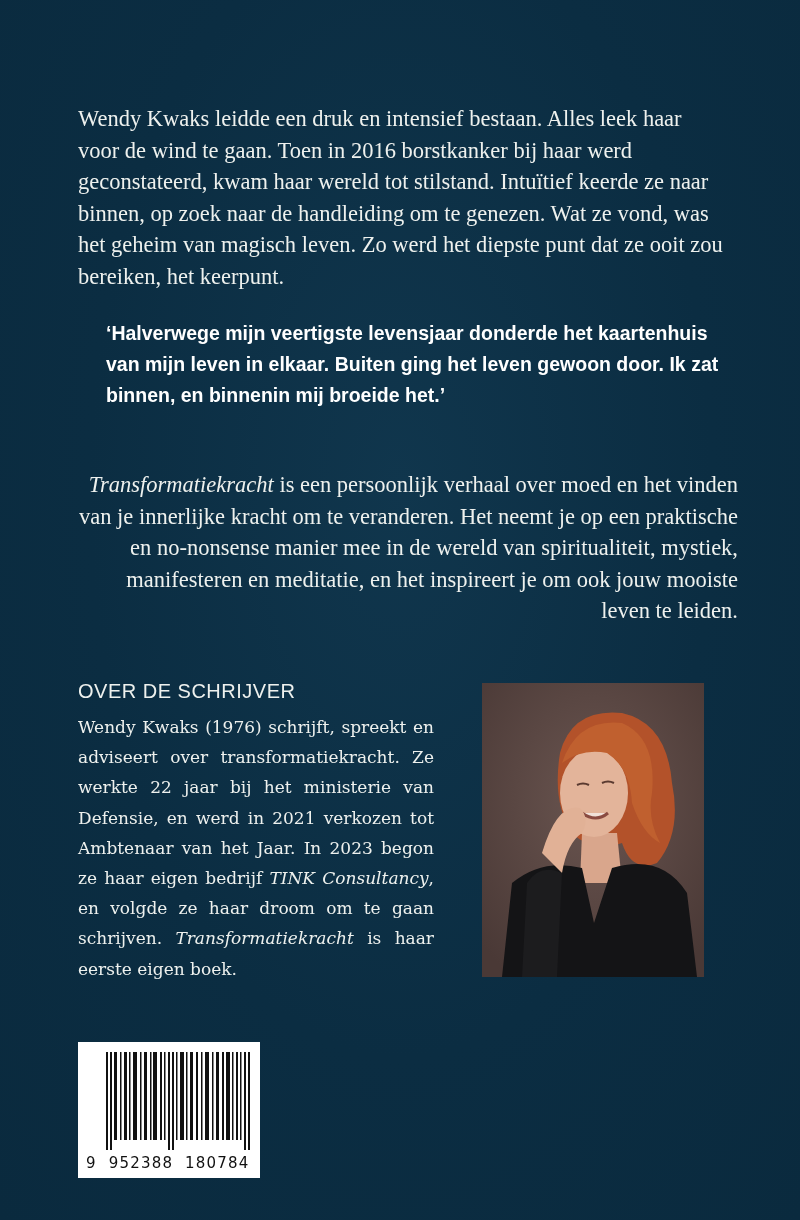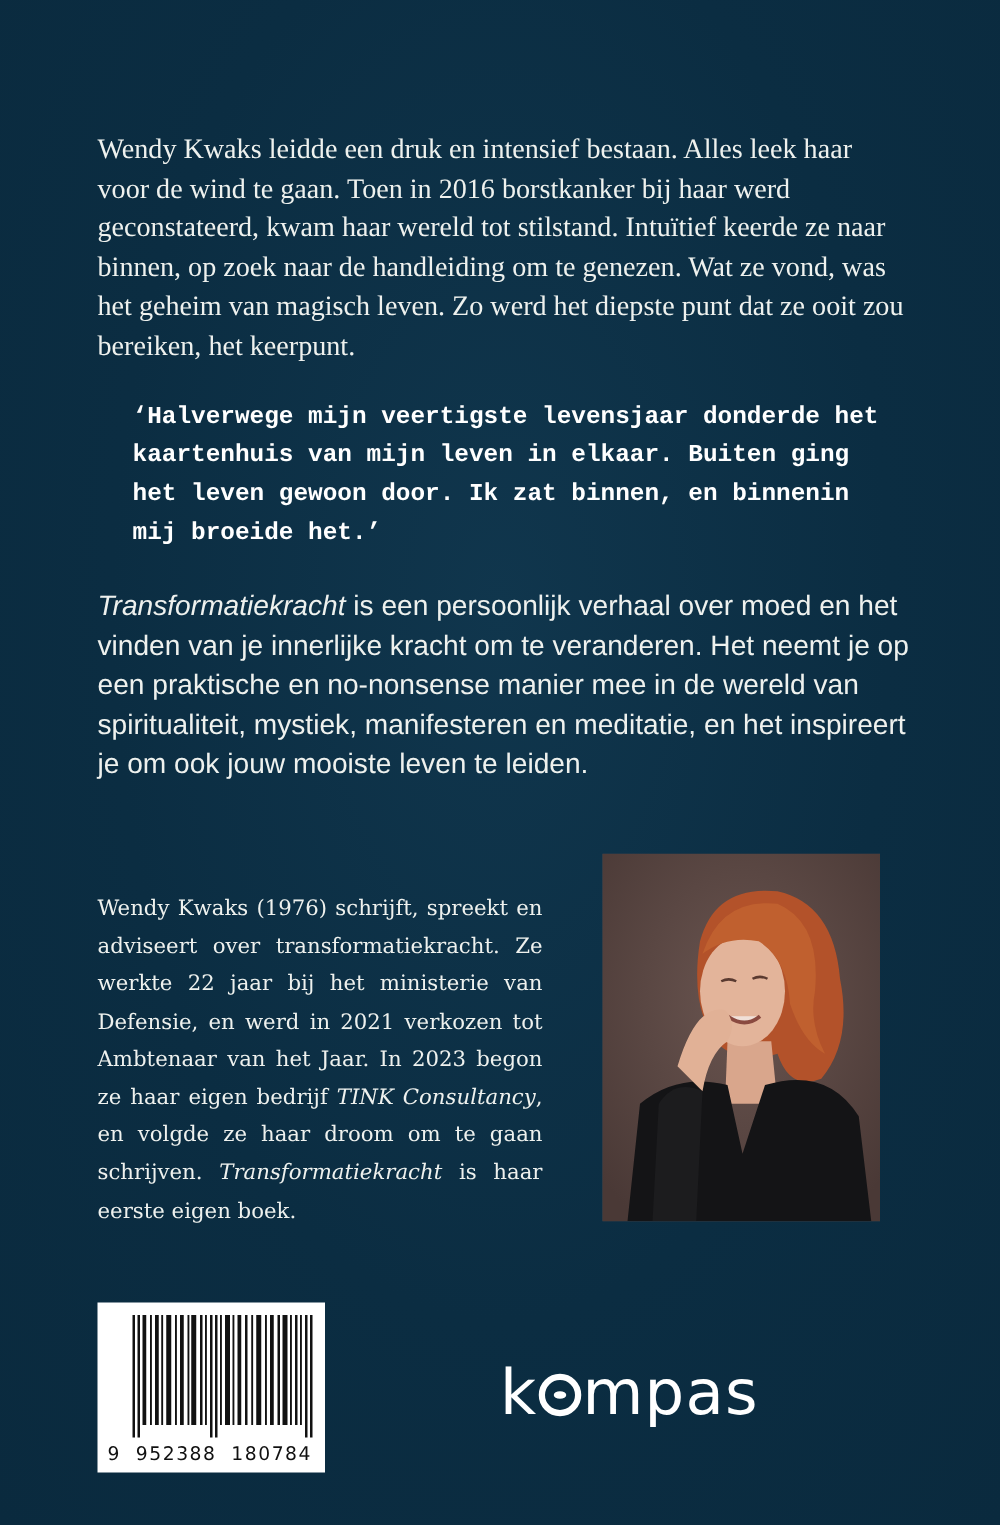--- a/index.html
+++ b/index.html
@@ -13,29 +13,30 @@
     .page { position: absolute; inset: 0; background: radial-gradient(ellipse at 50% 40%, #10364d 0%, #0b2d42 55%, #0a2a3e 100%); padding-left: 32px; }
 
     .intro {
       position: absolute; left: 78px; top: 103px; width: 650px;
       font-family: "Liberation Serif", serif;
       font-size: 22.5px; line-height: 31.5px; color: #eef1ee;
       margin: 0;
     }
     .quote {
       position: absolute; left: 106px; top: 318px; width: 620px;
-      font-family: Liberation Mono, monospace; font-weight: bold;
+      font-family: Liberation Sans, sans-serif; font-weight: bold;
       font-size: 19.5px; line-height: 31px; color: #ffffff;
       margin: 0;
     }
     .synopsis {
       position: absolute; left: 78px; top: 469px; width: 660px;
-      font-family: Liberation Sans, sans-serif;
+      font-family: Liberation Serif, serif;
       font-size: 22.5px; line-height: 31.5px; color: #eef1ee;
       margin: 0;
+      text-align: right;
     }
     .synopsis em { font-style: italic; }
 
     .author-heading {
       position: absolute; left: 78px; top: 680px;
       font-family: "Liberation Sans", sans-serif;
       font-size: 20px; letter-spacing: 0.5px; color: #eef1ee;
       margin: 0; font-weight: normal;
     }
     .author-bio {
@@ -90,20 +91,21 @@
 <body>
 
 <div class="page">
 
   <p class="intro">Wendy Kwaks leidde een druk en intensief bestaan. Alles leek haar voor de wind te gaan. Toen in 2016 borstkanker bij haar werd geconstateerd, kwam haar wereld tot stilstand. Intuïtief keerde ze naar binnen, op zoek naar de handleiding om te genezen. Wat ze vond, was het geheim van magisch leven. Zo werd het diepste punt dat ze ooit zou bereiken, het keerpunt.</p>
 
   <p class="quote">‘Halverwege mijn veertigste levensjaar donderde het kaartenhuis van mijn leven in elkaar. Buiten ging het leven gewoon door. Ik zat binnen, en binnenin mij broeide het.’</p>
 
   <p class="synopsis"><em>Transformatiekracht</em><span> is een persoonlijk verhaal over moed en het vinden van je innerlijke kracht om te veranderen. Het neemt je op een praktische en no-nonsense manier mee in de wereld van spiritualiteit, mystiek, manifesteren en meditatie, en het inspireert je om ook jouw mooiste leven te leiden.</span></p>
 
+  <h2 class="author-heading">OVER DE SCHRIJVER</h2>
 
   <p class="author-bio"><span>Wendy Kwaks (1976) schrijft, spreekt en adviseert over transformatiekracht. Ze werkte 22 jaar bij het ministerie van Defensie, en werd in 2021 verkozen tot Ambtenaar van het Jaar. In 2023 begon ze haar eigen bedrijf </span><em>TINK Consultancy</em><span>, en volgde ze haar droom om te gaan schrijven. </span><em>Transformatiekracht</em><span> is haar eerste eigen boek.</span></p>
 
   <div class="author-photo" title="Portret van Wendy Kwaks">
     <svg width="222" height="294" viewBox="0 0 222 294">
       <defs>
         <radialGradient id="bg" cx="50%" cy="40%" r="70%">
           <stop offset="0%" stop-color="#6a5550"></stop>
           <stop offset="100%" stop-color="#4a3936"></stop>
         </radialGradient>
@@ -161,16 +163,15 @@
         <rect x="154" y="10" width="1.5" height="88"></rect>
         <rect x="158" y="10" width="2" height="88"></rect>
         <rect x="162" y="10" width="1.5" height="88"></rect>
         <rect x="166" y="10" width="2" height="98"></rect>
         <rect x="170" y="10" width="2" height="98"></rect>
       </g>
     </svg>
     <div class="isbn"><span>9</span>&nbsp;&nbsp;<span>952388</span>&nbsp;&nbsp;<span>180784</span></div>
   </div>
 
-  <div class="publisher-logo"><span>k</span><span class="o-mark"></span><span>mpas</span></div>
 
 
 </div>
 
 </body></html>

